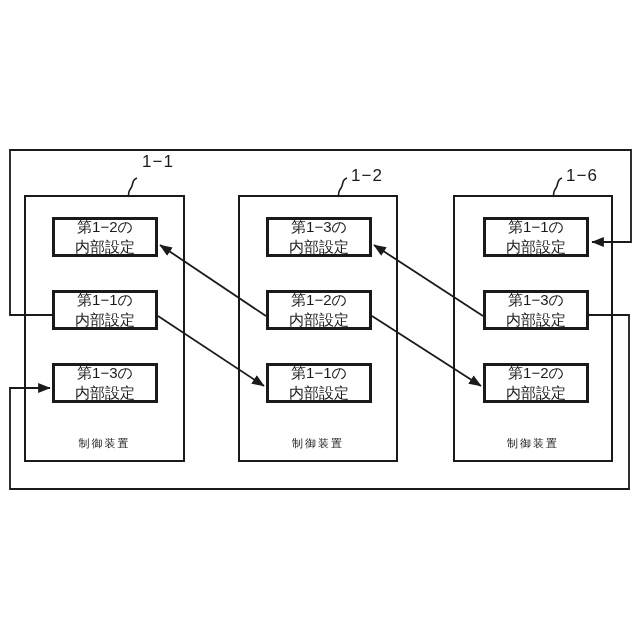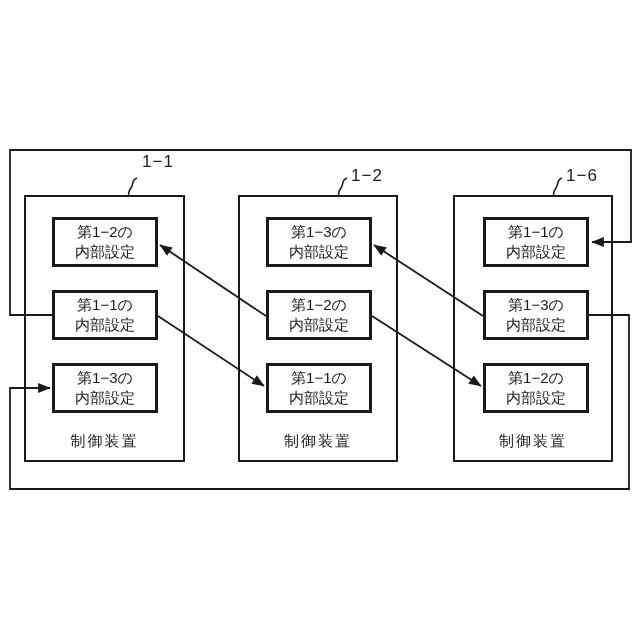--- a/index.html
+++ b/index.html
@@ -6,28 +6,28 @@
   .canvas{
     position:relative;width:640px;height:640px;background:#ffffff;
     font-family:"Liberation Sans","DejaVu Sans",sans-serif;color:#1a1a1a;
     overflow:hidden;
   }
   .device{
     position:absolute;border:2px solid #1a1a1a;background:transparent;
     box-sizing:border-box;z-index:1;
   }
   .sbox{
-    position:absolute;width:106px;height:50px;border:3px solid #1a1a1a;
+    position:absolute;width:106px;height:40px;border:3px solid #1a1a1a;
     background:#ffffff;box-sizing:border-box;z-index:2;
     display:flex;flex-direction:column;align-items:center;justify-content:center;
     font-size:15px;line-height:20px;text-align:center;white-space:nowrap;
   }
   .devlabel{
     position:absolute;left:0;right:0;bottom:9px;text-align:center;
-    font-size:15px;letter-spacing:2px;z-index:2;
+    font-size:11px;letter-spacing:2px;z-index:2;
   }
   .reflabel{
     position:absolute;font-size:17px;z-index:3;letter-spacing:1px;
   }
   svg.lines{
     position:absolute;left:0;top:0;width:640px;height:640px;
     z-index:5;pointer-events:none;
   }
 </style>
 </head>

